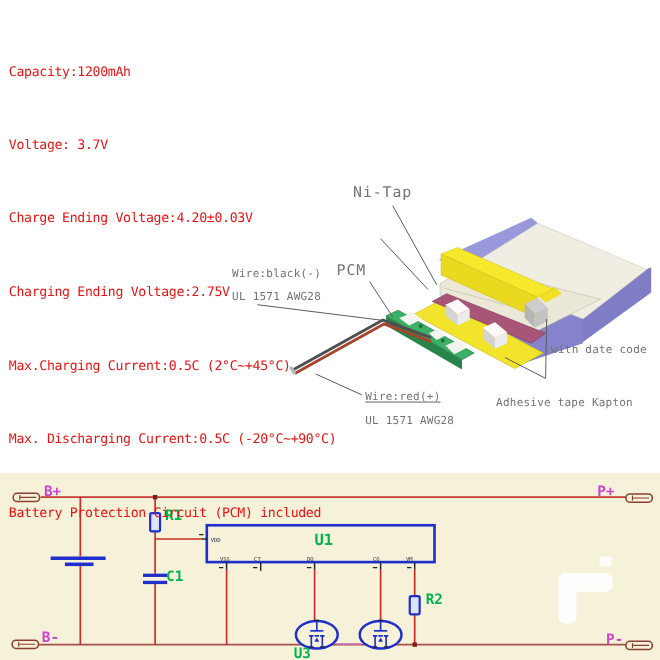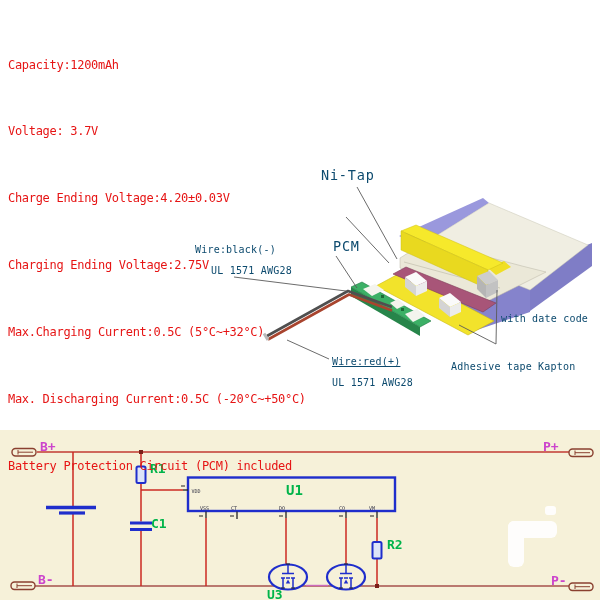--- a/index.html
+++ b/index.html
@@ -6,21 +6,21 @@
   body{
     width:600px;height:600px;position:relative;background:#ffffff;overflow:hidden;
     font-family:"DejaVu Sans Mono", monospace;
   }
   .stage{position:absolute;left:0;top:0;width:600px;height:600px;}
   svg.layer{position:absolute;left:0;top:0;}
   
   .spec{position:absolute;left:8px;top:9px;color:#e61414;font-size:12px;
         letter-spacing:-0.3px;line-height:22.3px;white-space:pre;}
   
-  .dlabel{position:absolute;color:#0c4a6e;white-space:pre;}
+  .dlabel{position:absolute;color:#737373;white-space:pre;}
   .dlabel-lg{font-size:13.5px;letter-spacing:0.8px;}
   .dlabel-sm{font-size:10px;letter-spacing:0.2px;}
 </style>
 </head>
 <body>
 
 <div class="stage">
 
   <svg class="layer" width="600" height="600" viewBox="0 0 600 600">
 
@@ -203,27 +203,27 @@
         <text x="286" y="495" font-size="14" fill="#00b44a">U1</text>
       </g>
     </g>
   </svg>
 
   <div class="spec">
     <div>Capacity:1200mAh</div>
     <div>Voltage: 3.7V</div>
     <div>Charge Ending Voltage:4.20±0.03V</div>
     <div>Charging Ending Voltage:2.75V</div>
-    <div>Max.Charging Current:0.5C (5°C~+32°C)</div>
-    <div>Max. Discharging Current:0.5C (-20°C~+50°C)</div>
+    <div>Max.Charging Current:0.5C (2°C~+45°C)</div>
+    <div>Max. Discharging Current:0.5C (-20°C~+90°C)</div>
     <div>Battery Protection Circuit (PCM) included</div>
   </div>
 
   <div class="dlabel dlabel-lg" style="left:321px;top:167px;">Ni-Tap</div>
-  <div class="dlabel dlabel-lg" style="left:333px;top:238px;text-align:right;">PCM</div>
-  <div class="dlabel dlabel-sm" style="left:195px;top:244px;text-align:center;">Wire:black(-)</div>
+  <div class="dlabel dlabel-lg" style="left:306px;top:238px;text-align:right;">PCM</div>
+  <div class="dlabel dlabel-sm" style="left:211px;top:244px;text-align:center;">Wire:black(-)</div>
   <div class="dlabel dlabel-sm" style="left:211px;top:265px;">UL 1571 AWG28</div>
   <div class="dlabel dlabel-sm" style="left:332px;top:356px;text-decoration:underline;">Wire:red(+)</div>
   <div class="dlabel dlabel-sm" style="left:332px;top:377px;">UL 1571 AWG28</div>
   <div class="dlabel dlabel-sm" style="left:501px;top:313px;">with date code</div>
   <div class="dlabel dlabel-sm" style="left:451px;top:361px;text-align:center;">Adhesive tape Kapton</div>
 
 </div>
 
 </body></html>

